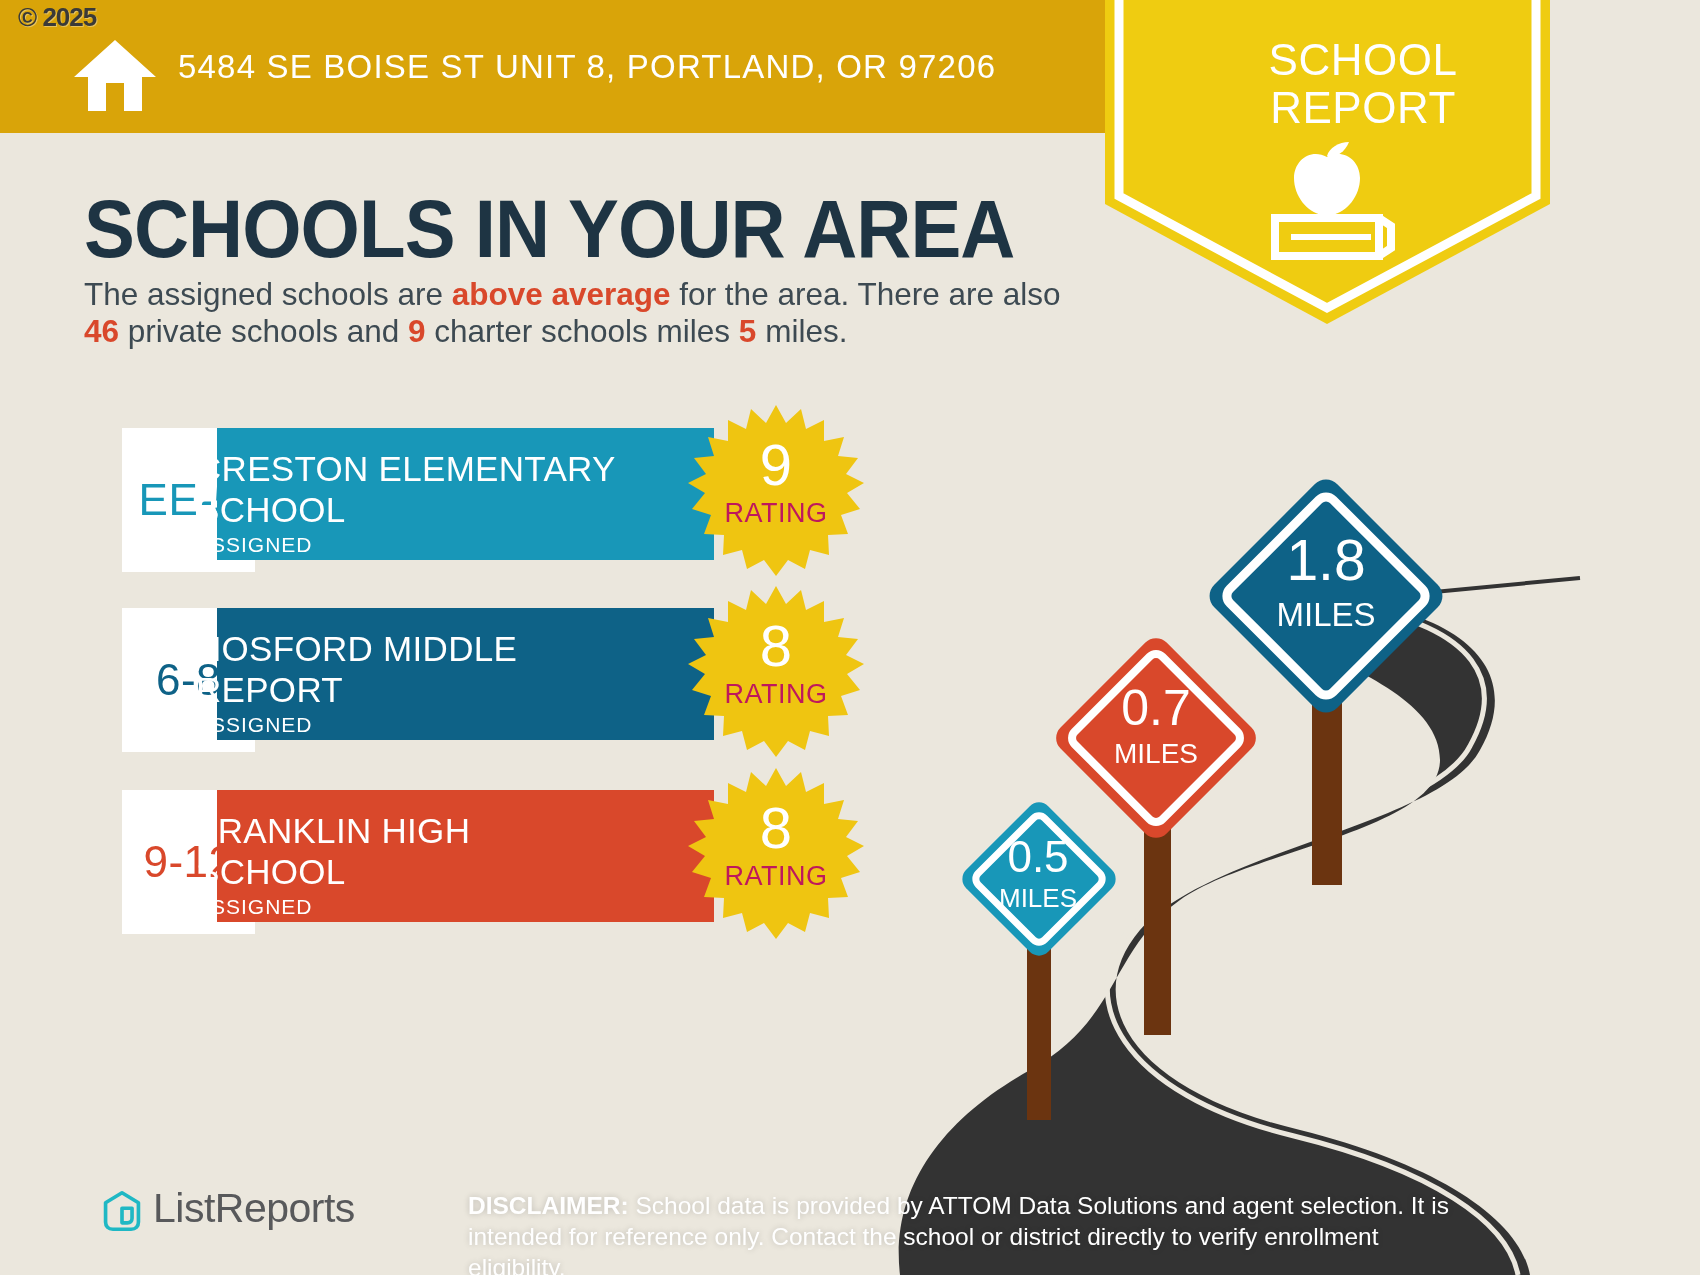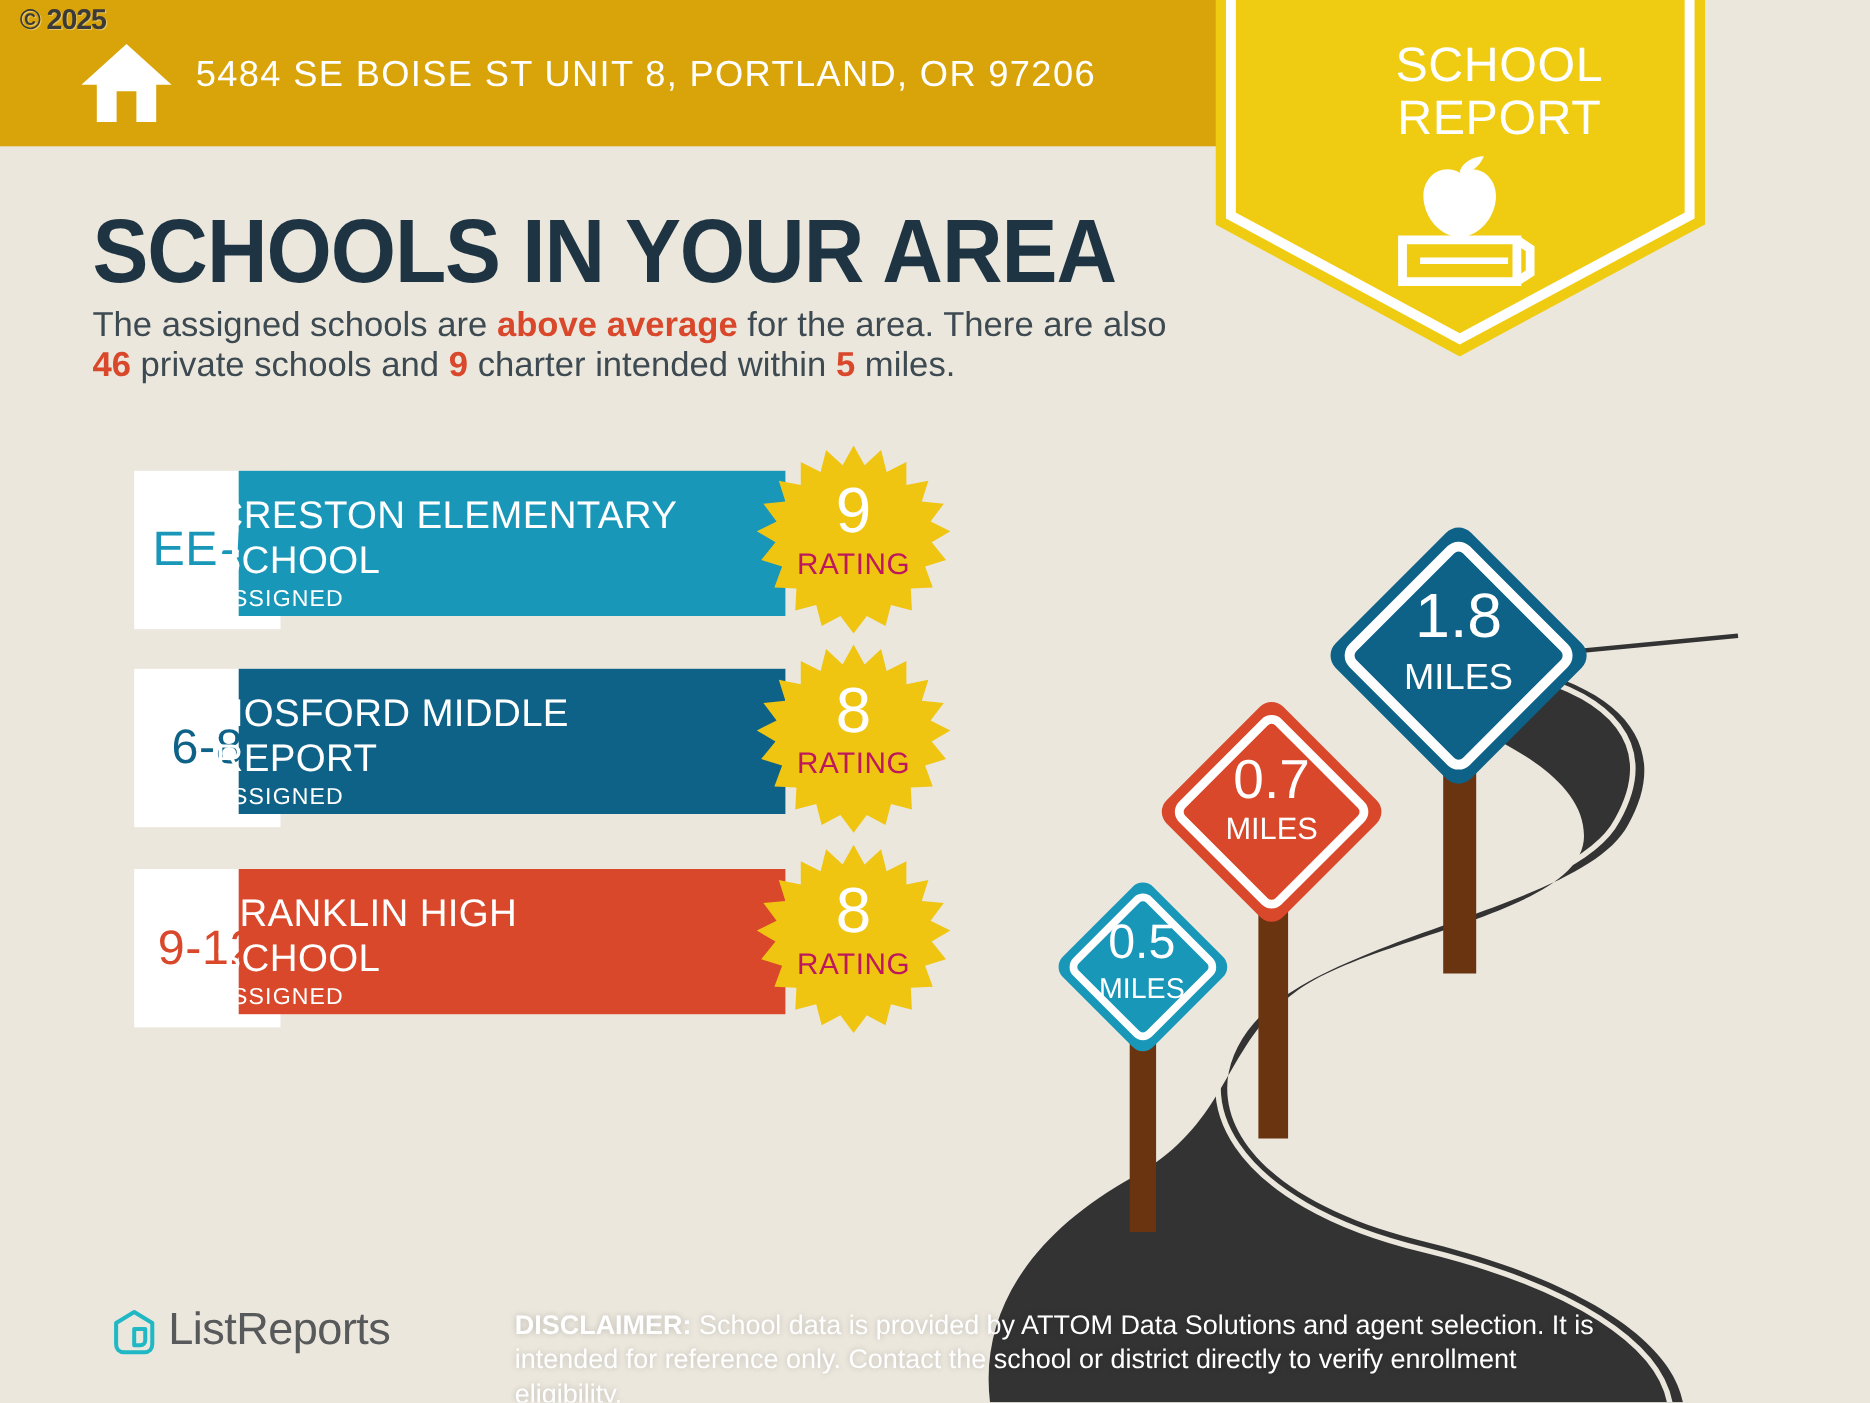--- a/index.html
+++ b/index.html
@@ -153,21 +153,21 @@
       </g>
     </svg>
     <div class="label">
       <div>SCHOOL</div>
       <div>REPORT</div>
     </div>
   </div>
 
   <div class="page-title">SCHOOLS IN YOUR AREA</div>
 
-  <div class="subtitle"><span>The assigned schools are </span><b>above average</b><span> for the area. There are also </span><b>46</b><span> private schools and </span><b>9</b><span> charter intended within </span><b>5</b><span> miles.</span></div>
+  <div class="subtitle"><span>The assigned schools are </span><b>above average</b><span> for the area. There are also </span><b>46</b><span> private schools and </span><b>9</b><span> charter schools miles </span><b>5</b><span> miles.</span></div>
 
   <div class="school-row row-1">
     <div class="grade-box">
       <span class="grade-text" style="color:#1897B8">EE-5</span>
     </div>
     <div class="bar" style="background:#1897B8"></div>
     <div class="school-name">CRESTON ELEMENTARY SCHOOL</div>
     <div class="assigned">ASSIGNED</div>
   </div>
   <div class="rating r1">

